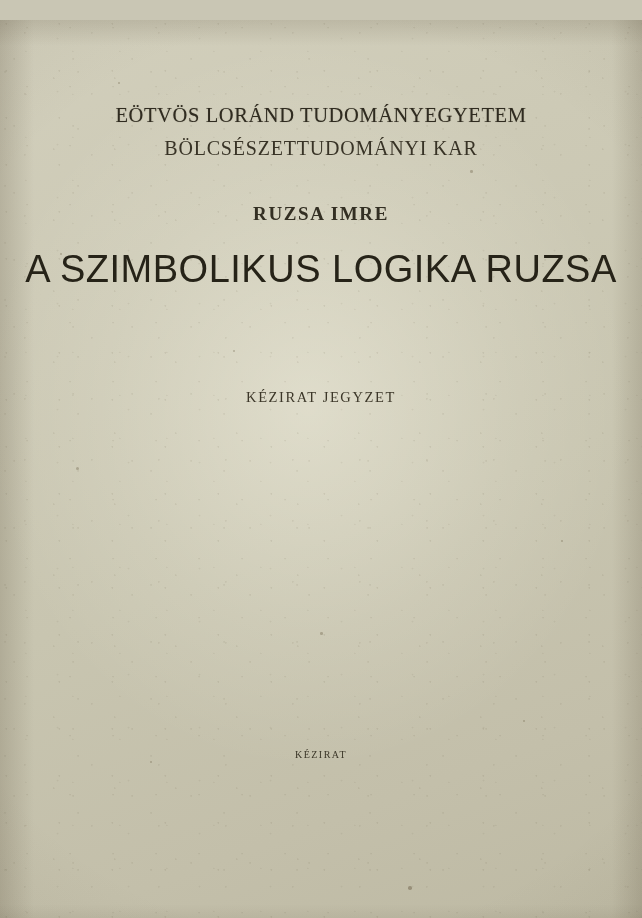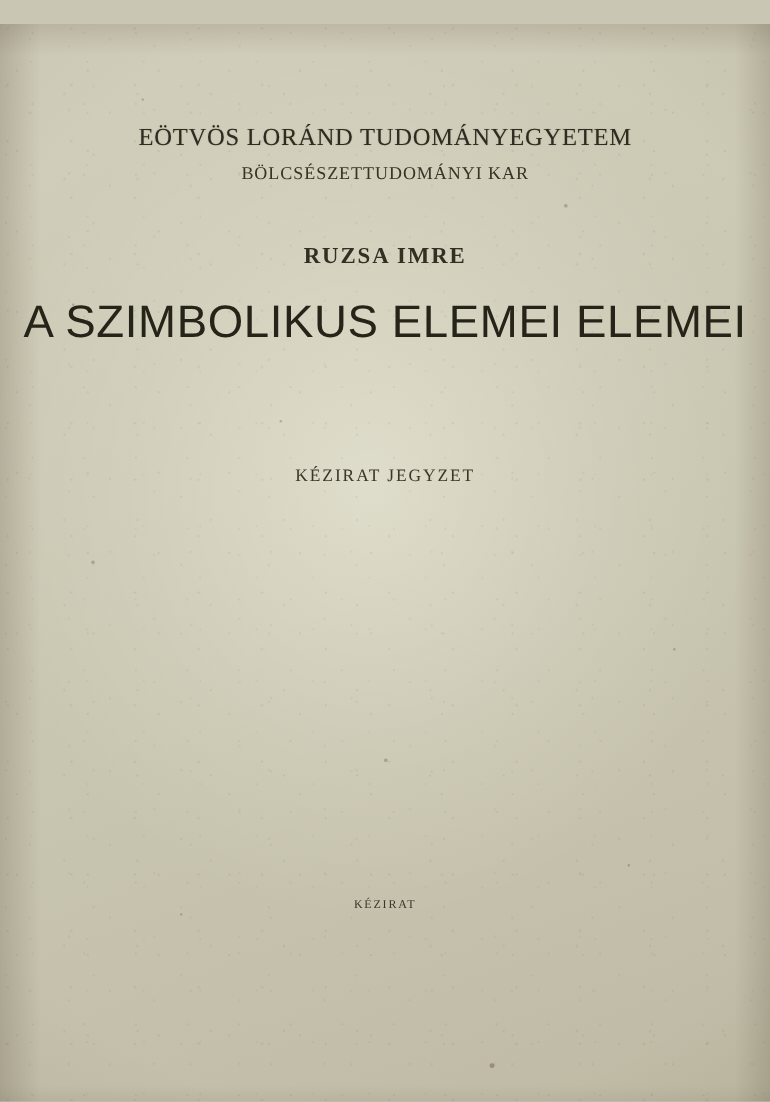--- a/index.html
+++ b/index.html
@@ -79,21 +79,21 @@
     font-size: 20.5px;
     letter-spacing: 0.6px;
     color: #2f2b20;
     text-shadow: 0 0 1px rgba(60,52,34,0.35);
   }
   .faculty {
     position: absolute;
     top: 117px;
     left: 0;
     right: 0;
-    font-size: 15px;
+    font-size: 20px;
     letter-spacing: 0.8px;
     color: #383326;
     text-align: center;
   }
   .author {
     position: absolute;
     top: 183px;
     left: 0;
     right: 0;
     font-size: 19px;
@@ -157,18 +157,18 @@
   <div class="fleck" style="left:408px; top:866px; width:3.5px; height:3.5px; background:rgba(86,72,48,0.38);"></div>
   <div class="fleck" style="left:523px; top:700px; width:2px; height:2px;"></div>
   <div class="fleck" style="left:60px; top:233px; width:2px; height:2px;"></div>
 
   <div class="edge-shade"></div>
 
   <div class="content">
     <div class="institution">EÖTVÖS LORÁND TUDOMÁNYEGYETEM</div>
     <div class="faculty">BÖLCSÉSZETTUDOMÁNYI KAR</div>
     <div class="author">RUZSA IMRE</div>
-    <div class="title">A SZIMBOLIKUS ELEMEI ELEMEI</div>
+    <div class="title">A SZIMBOLIKUS LOGIKA RUZSA</div>
     <div class="series">KÉZIRAT JEGYZET</div>
     <div class="manuscript">KÉZIRAT</div>
   </div>
 
 </div>
 
 </body></html>

